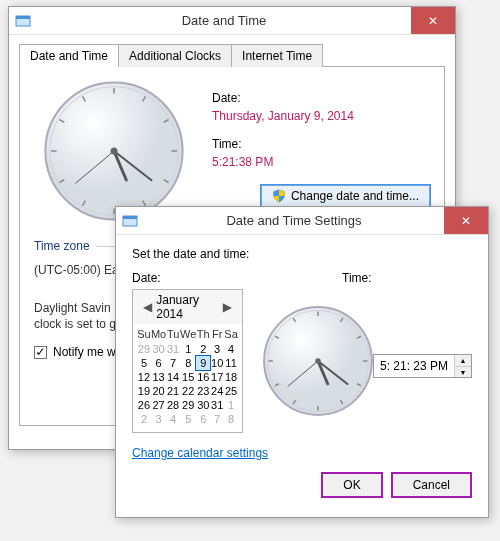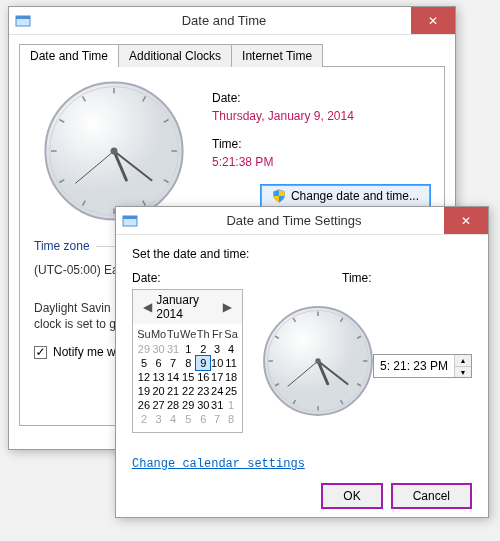--- a/index.html
+++ b/index.html
@@ -46,21 +46,21 @@
   .cols { display:flex; gap: 20px; margin-top:4px; }
   .cal { border: 1px solid #b5b5b5; width: 190px; }
   .cal-head { display:flex; align-items:center; justify-content:space-between; padding:3px 6px; background:#f6f6f6; }
   .cal-nav { cursor:pointer; font-size:12px; color:#555; padding: 0 4px; }
   .cal-title { font-size:12px; }
   .cal-grid { display:grid; grid-template-columns: repeat(7, 1fr); text-align:center; padding: 2px 4px 6px 4px; }
   .cal-dow { font-size:11px; color:#333; padding: 2px 0; }
   .cal-day { font-size:11px; padding:1px 0; cursor: pointer;}
   .cal-day.other { color:#aaa; }
   .cal-day.sel { outline:1px solid #0066cc; background:#cde6ff; }
-  .link { color:#0066cc; text-decoration:underline; cursor:pointer; display:inline-block; margin-top:24px;font-family:Liberation Mono, monospace; }
+  .link { color:#0066cc; text-decoration:underline; cursor:pointer; display:inline-block; margin-top:13px; }
   .time-col { flex:1; display:flex; flex-direction:row; align-items:center; }
   .time-input { display:flex; margin-top:10px; border:1px solid #999; }
   .time-input input { border:none; width:80px; padding:3px 4px; font-size:12px; text-align:center; outline:none; }
   .spinner { display:flex; flex-direction:column; border-left:1px solid #ccc; }
   .spin { width:16px; height:11px; display:flex; align-items:center; justify-content:center; font-size:7px; background:#f0f0f0; cursor:pointer; }
   .spin + .spin { border-top:1px solid #ccc; }
   .btnrow { display:flex; justify-content:flex-end; gap:8px; padding: 0 16px 14px 0; }
   .btn { border:2px solid #a21caf; background:#f0f0f0; padding:4px 20px; cursor:pointer; }
 </style>
 </head>

